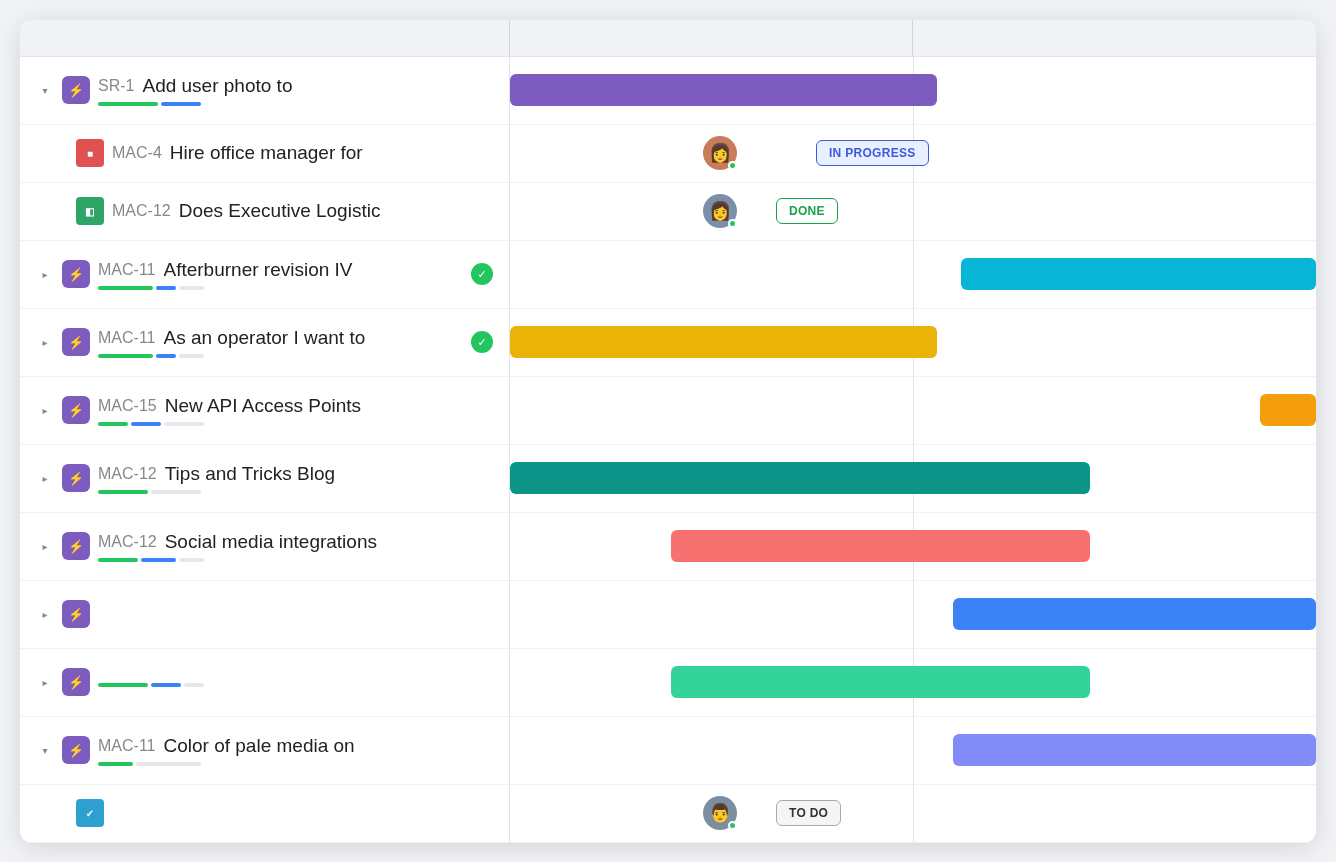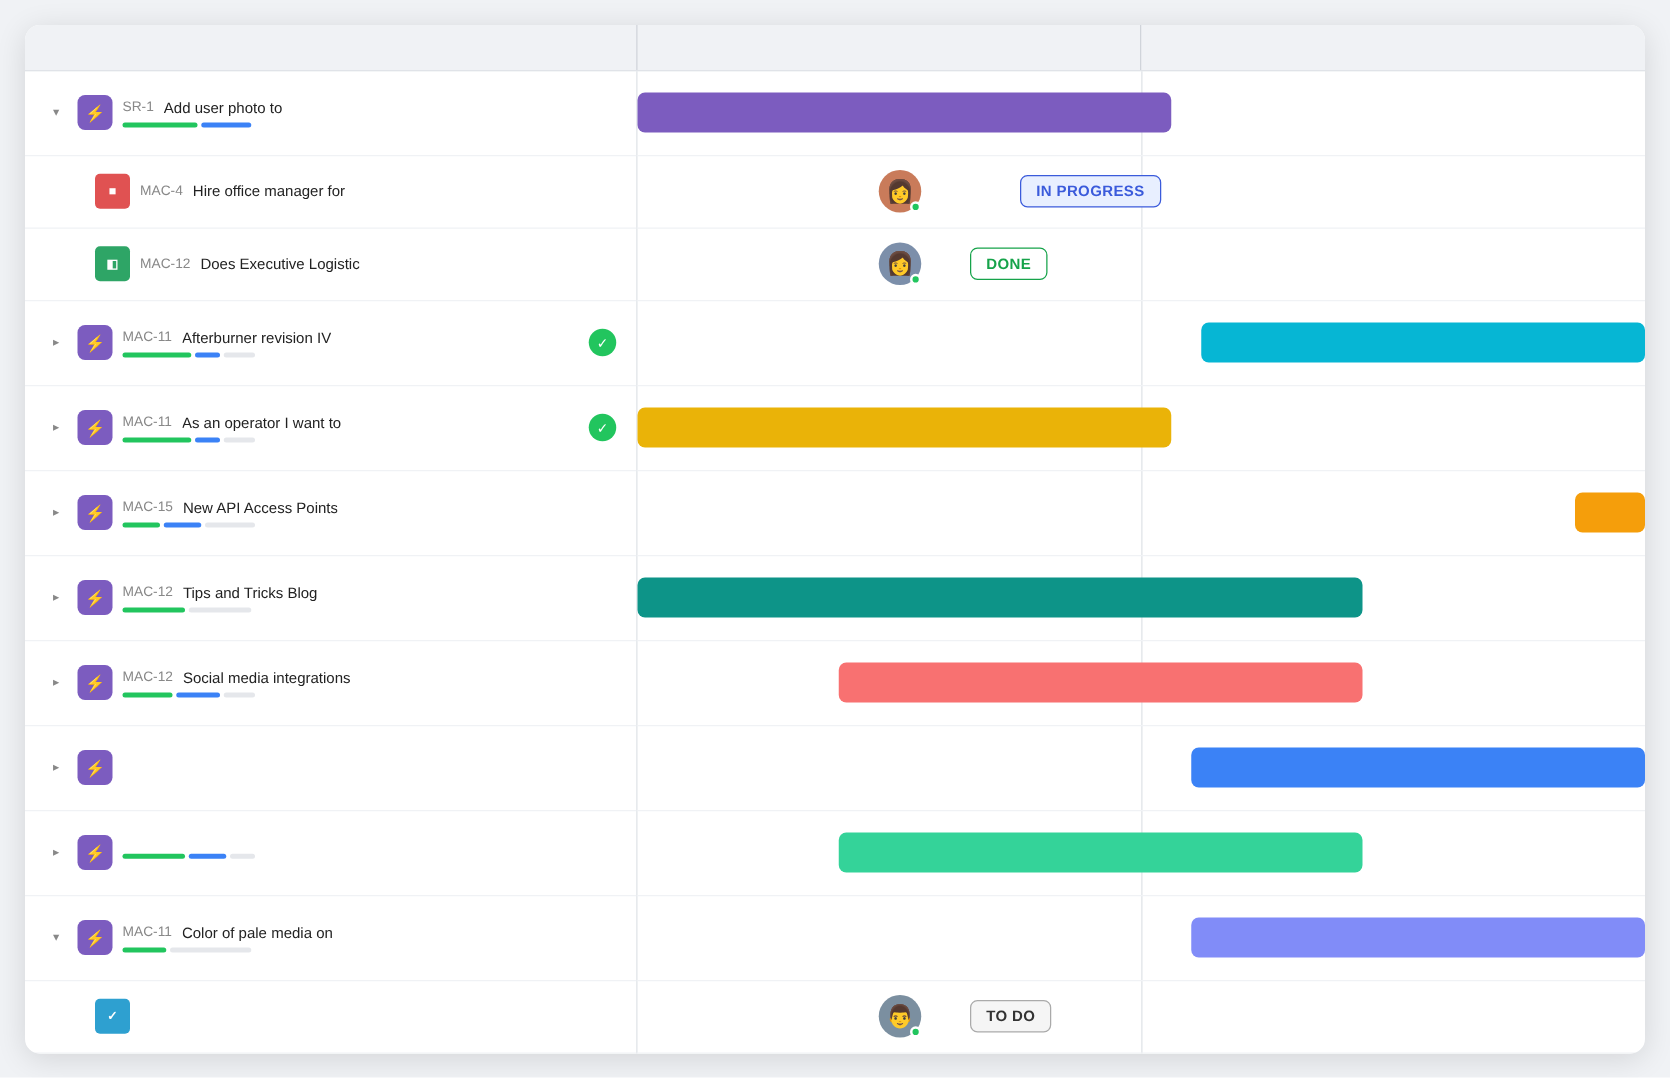--- a/index.html
+++ b/index.html
@@ -94,27 +94,27 @@
     .icon-badge.red { background: #e05252; border-radius: 4px; }
     .icon-badge.green { background: #2ea566; border-radius: 4px; }
     .icon-badge.blue { background: #2ea0d0; border-radius: 4px; }
     .item-content { flex: 1; min-width: 0; }
     .item-title {
       display: flex;
       align-items: center;
       gap: 8px;
     }
     .item-id {
-      font-size: 11px;
+      font-size: 16px;
       color: #888;
       font-weight: 500;
       flex-shrink: 0;
     }
     .item-name {
-      font-size: 12px;
+      font-size: 19px;
       color: #222;
       font-weight: 500;
       white-space: nowrap;
       overflow: hidden;
       text-overflow: ellipsis;
     }
     .progress-bars {
       display: flex;
       gap: 3px;
       margin-top: 5px;

